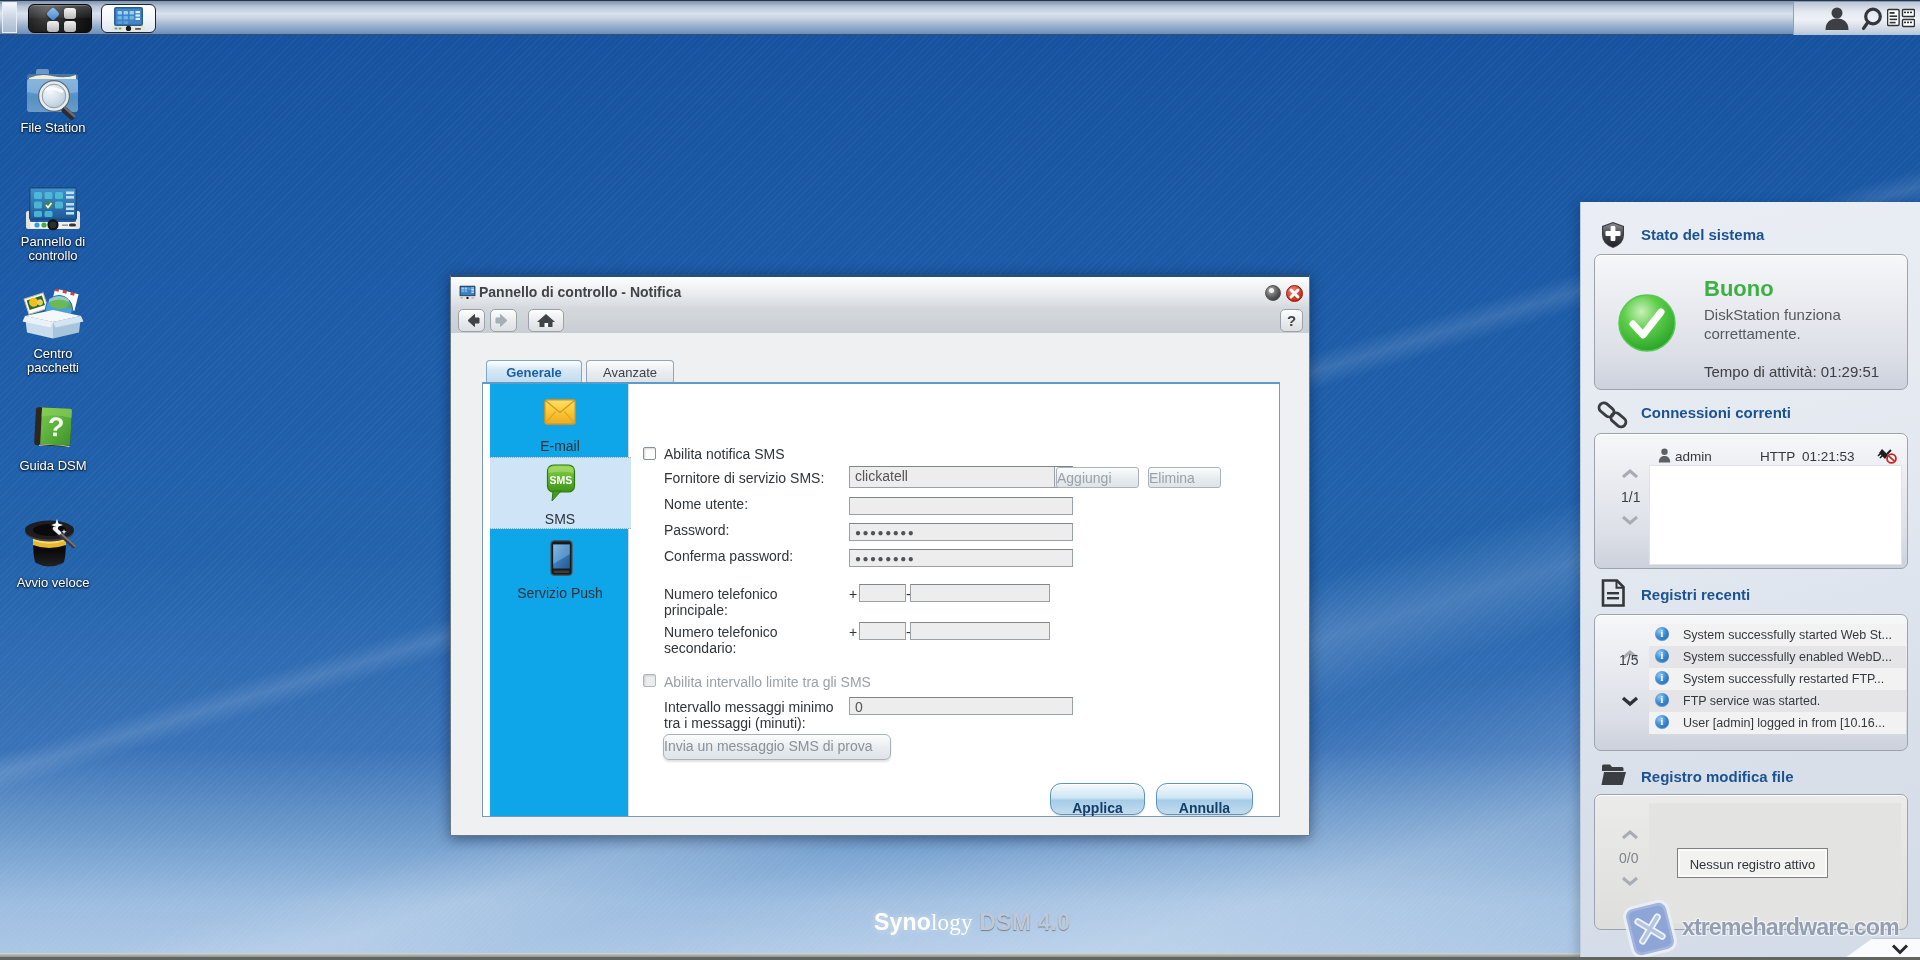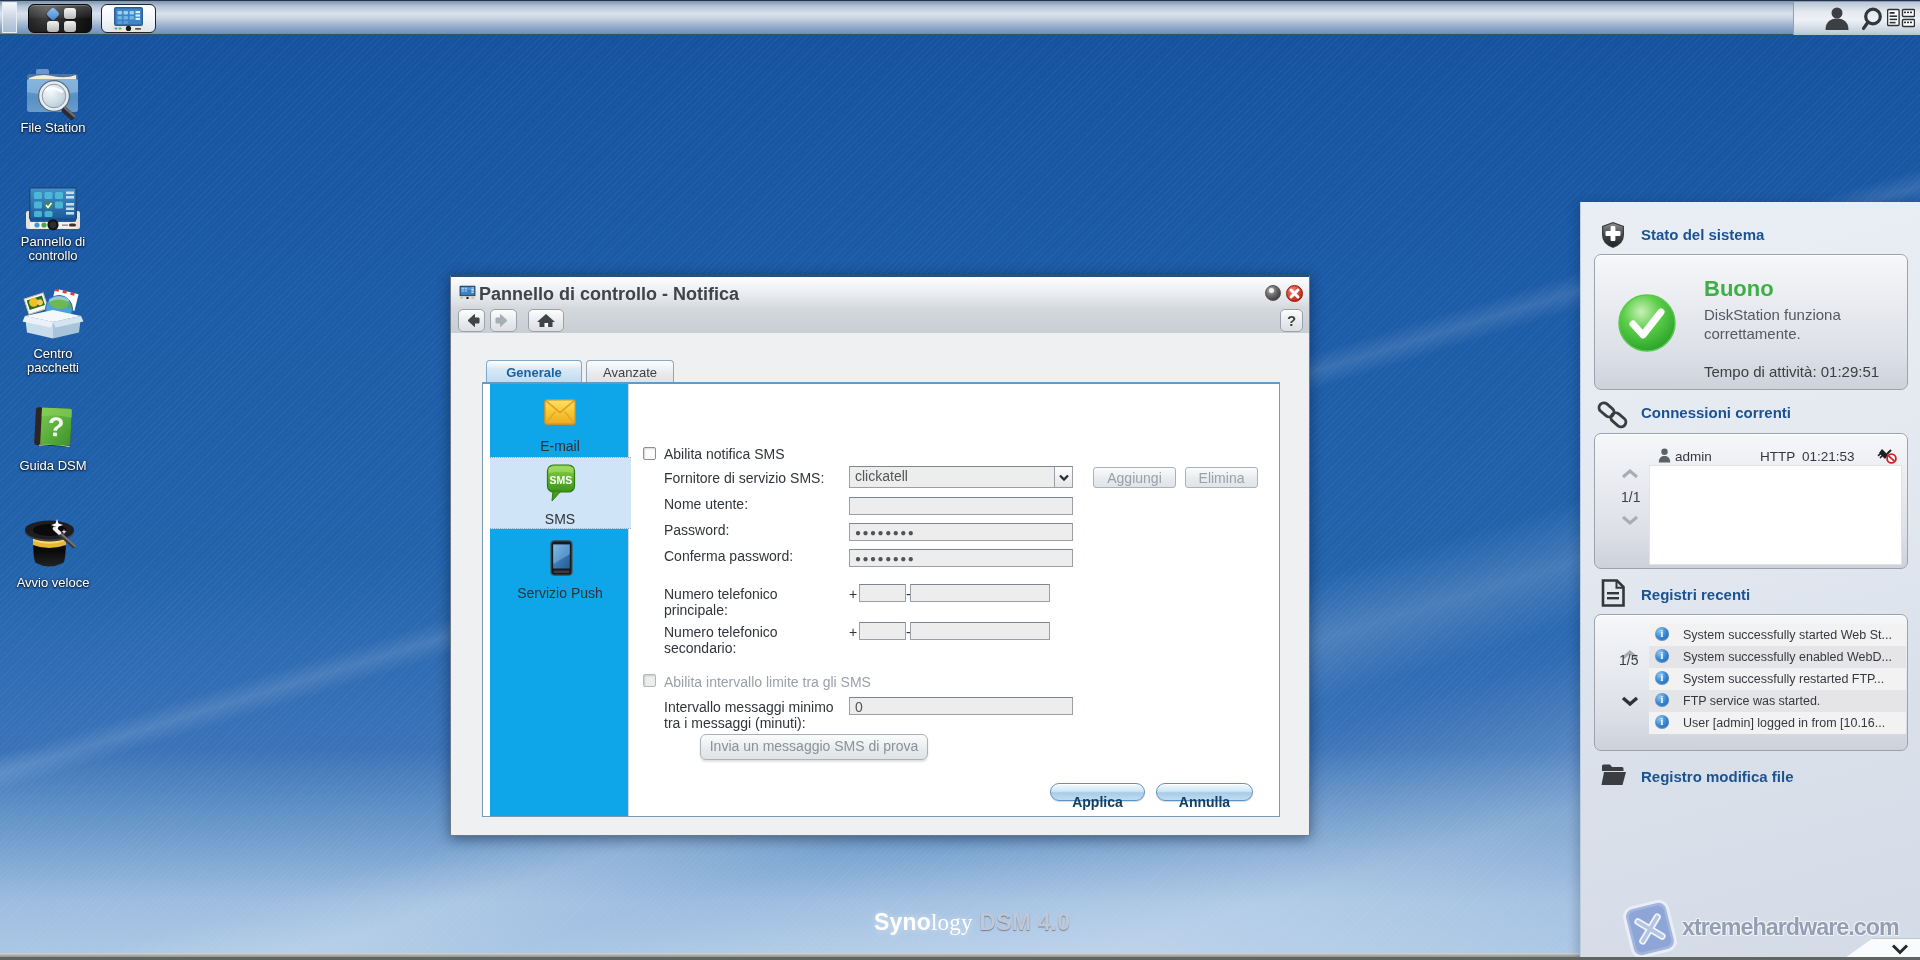--- a/index.html
+++ b/index.html
@@ -38,43 +38,43 @@
   .dlabel { position:absolute; width:106px; left:0; text-align:center; color:#fff; font-size:13px; line-height:14px;
     text-shadow:0 1px 2px rgba(0,0,0,.9), 0 0 3px rgba(0,0,0,.55); }
   .dicon { position:absolute; left:0; width:106px; }
 
   
   #win { position:absolute; left:450px; top:274px; width:860px; height:562px;
     background:#eff0f1; border:1px solid #6b7888; border-top:3px solid #25517f;
     box-shadow:0 3px 14px rgba(0,10,30,.45); border-radius:2px; }
   #titlebar { position:absolute; left:0; top:0; width:100%; height:30px;
     background:linear-gradient(180deg,#fcfdfe,#e9ebee 60%,#d7dbdf); }
-  #title { position:absolute; left:28px; top:7px; font-size:18px; font-weight:bold; color:#404448; }
+  #title { position:absolute; left:28px; top:7px; font-size:14px; font-weight:bold; color:#404448; }
   #toolbar { position:absolute; left:0; top:30px; width:100%; height:26px;
     background:linear-gradient(180deg,#d5d9dd,#c9ced4); }
   .tbtn { position:absolute; height:23px; border-radius:5px; border:1px solid #99a1ab;
     background:linear-gradient(180deg,#fdfdfd,#e9ebed 55%,#dcdfe3); }
   .tab { position:absolute; height:22px; font-size:13px; text-align:center;
     border:1px solid #93a5b8; border-bottom:none; border-radius:4px 4px 0 0; padding-top:4px; }
   #tab1 { left:35px; top:83px; width:96px; font-weight:bold; color:#1a60a6;
     background:linear-gradient(180deg,#ffffff,#d8e9f6 40%,#c0dcf0); border-color:#7fa7c8; z-index:3; }
   #tab2 { left:135px; top:83px; width:88px; color:#3c4146; background:linear-gradient(180deg,#fbfcfd,#e8ebee 60%,#dfe3e7); }
   #cbox { position:absolute; left:31px; top:105px; width:798px; height:435px; background:#fff;
     border:1px solid #7c99b2; border-top:2px solid #5e9bc8; z-index:2; }
   #sidebar { position:absolute; left:7px; top:0; width:139px; height:100%; background:#0ea5e9; border-right:1px solid #d4d7da; }
   #smssel { position:absolute; left:0; top:73px; width:141px; height:72px; background:#cfe4f6;
     border-top:1px dotted #90aec8; border-bottom:1px dotted #90aec8; }
   .sidelbl { position:absolute; width:140px; text-align:center; font-size:14px; color:#2e3338; }
   .flabel { position:absolute; font-size:14px; color:#30353a; line-height:16px; }
   .field { position:absolute; height:18px; width:224px; left:366px; background:#ededee; border:1px solid #9aa0a6; border-top-color:#7f858c;
     font-size:14px; color:#555; padding:1px 5px 0 5px; }
-  .gbtn { position:absolute; height:21px; border:1px solid #a9b2ba; border-radius:3px; text-align:center; font-size:14px; color:#99a1a9;
-    padding-top:2px; background:linear-gradient(180deg,#fbfcfc,#e9ecee 55%,#e0e3e7);margin-left:37px; }
-  .bluebtn { position:absolute; top:399px; height:18px; border-radius:11px; border:1px solid #5e92bf; font-size:14px; font-weight:bold;
-    color:#123f66; text-align:center; padding-top:10px;
+  .gbtn { position:absolute; height:21px; border:1px solid #a9b2ba; border-radius:3px; text-align:left; font-size:14px; color:#99a1a9;
+    padding-top:2px; background:linear-gradient(180deg,#fbfcfc,#e9ecee 55%,#e0e3e7); }
+  .bluebtn { position:absolute; top:399px; height:32px; border-radius:11px; border:1px solid #5e92bf; font-size:14px; font-weight:bold;
+    color:#123f66; text-align:center; padding-top:16px;
     background:linear-gradient(180deg,#f4fafd,#cfe6f5 45%,#a7cce8 55%,#c2dcef); box-shadow:inset 0 1px 0 #fff, 0 1px 1px rgba(0,0,0,.15); }
   .cb { position:absolute; width:13px; height:13px; background:#fcfcfc; border:1px solid #888f96; border-radius:2px; box-shadow:inset 1px 1px 2px rgba(0,0,0,.15); }
   .dots { letter-spacing:1.5px; font-size:10px; font-weight:bold; color:#4e545a; line-height:15px; }
 
   
   #panel { position:absolute; left:1580px; top:202px; width:340px; height:758px;
     background:linear-gradient(165deg,#eaeef4 0%,#e4e9f1 40%,#d9e0ea 70%,#d3dbe7 100%);
     border-left:1px solid #c2ccd8; box-shadow:-4px 0 9px rgba(0,20,50,.18); }
   .whead { position:absolute; font-size:15px; font-weight:bold; color:#1b5291;text-align:center; }
   .wbox { position:absolute; left:13px; width:314px; height:136px; border:1px solid #9aa3ae; border-radius:7px;
@@ -543,20 +543,31 @@
     <svg width="18" height="12" viewBox="0 0 18 12" style="position:absolute;left:26px;top:80px;">
         <path d="M2 3 L9 9 L16 3" fill="none" stroke="#2e3236" stroke-width="3.4"></path>
       </svg>
   </div>
 
   <svg width="28" height="26" viewBox="0 0 28 26" style="position:absolute;left:19px;top:560px;">
     <path d="M2 4 Q2 2.5 3.5 2.5 L10 2.5 L12 5 L22 5 Q23.5 5 23.5 6.5 L23.5 9 L2 9 Z" fill="#3a3d41"></path>
     <path d="M4 10 L26 10 L22.5 23 L1.5 23 Z" fill="#3a3d41"></path>
   </svg>
   <div class="whead" style="left:60px; top:566px;">Registro modifica file</div>
+  <div class="wbox" style="top:592px; height:136px; background:linear-gradient(180deg,#ebebe9,#dededc);">
+    <div class="abs" style="left:54px; top:8px; width:252px; height:120px; background:#e3e3e1;"></div>
+    <svg width="18" height="12" viewBox="0 0 18 12" style="position:absolute;left:26px;top:34px;">
+        <path d="M2 9 L9 3 L16 9" fill="none" stroke="#a8adb5" stroke-width="3"></path>
+      </svg>
+    <div class="pgnum" style="left:24px; top:55px; color:#7e848b;">0/0</div>
+    <svg width="18" height="12" viewBox="0 0 18 12" style="position:absolute;left:26px;top:80px;">
+        <path d="M2 3 L9 9 L16 3" fill="none" stroke="#a8adb5" stroke-width="3"></path>
+      </svg>
+    <div class="abs" style="left:82px; top:53px; width:151px; height:30px; background:#f2f2f0; border:1px solid #7e8286; box-shadow:inset 0 0 0 2px #fbfbf9; text-align:center; padding-top:8px; font-size:13px; color:#2e3236;">Nessun registro attivo</div>
+  </div>
 
   <div class="abs" style="left:38px; top:695px; width:300px;">
     <svg width="62" height="62" viewBox="0 0 62 62" style="position:absolute;left:0;top:2px;">
       <g transform="rotate(-14 31 30)">
         <rect x="9" y="5" width="44" height="50" rx="9" fill="#9eb2dc" stroke="#eceff8" stroke-width="3" opacity=".9"></rect>
         <rect x="13" y="9" width="36" height="42" rx="6" fill="#8ca4d6" opacity=".9"></rect>
         <path d="M21 20 L41 40 M41 20 L21 40" stroke="#f0f3fa" stroke-width="7" stroke-linecap="round"></path>
         <path d="M21 20 L41 40 M41 20 L21 40" stroke="#b4c4e4" stroke-width="3.5" stroke-linecap="round"></path>
       </g>
     </svg>

